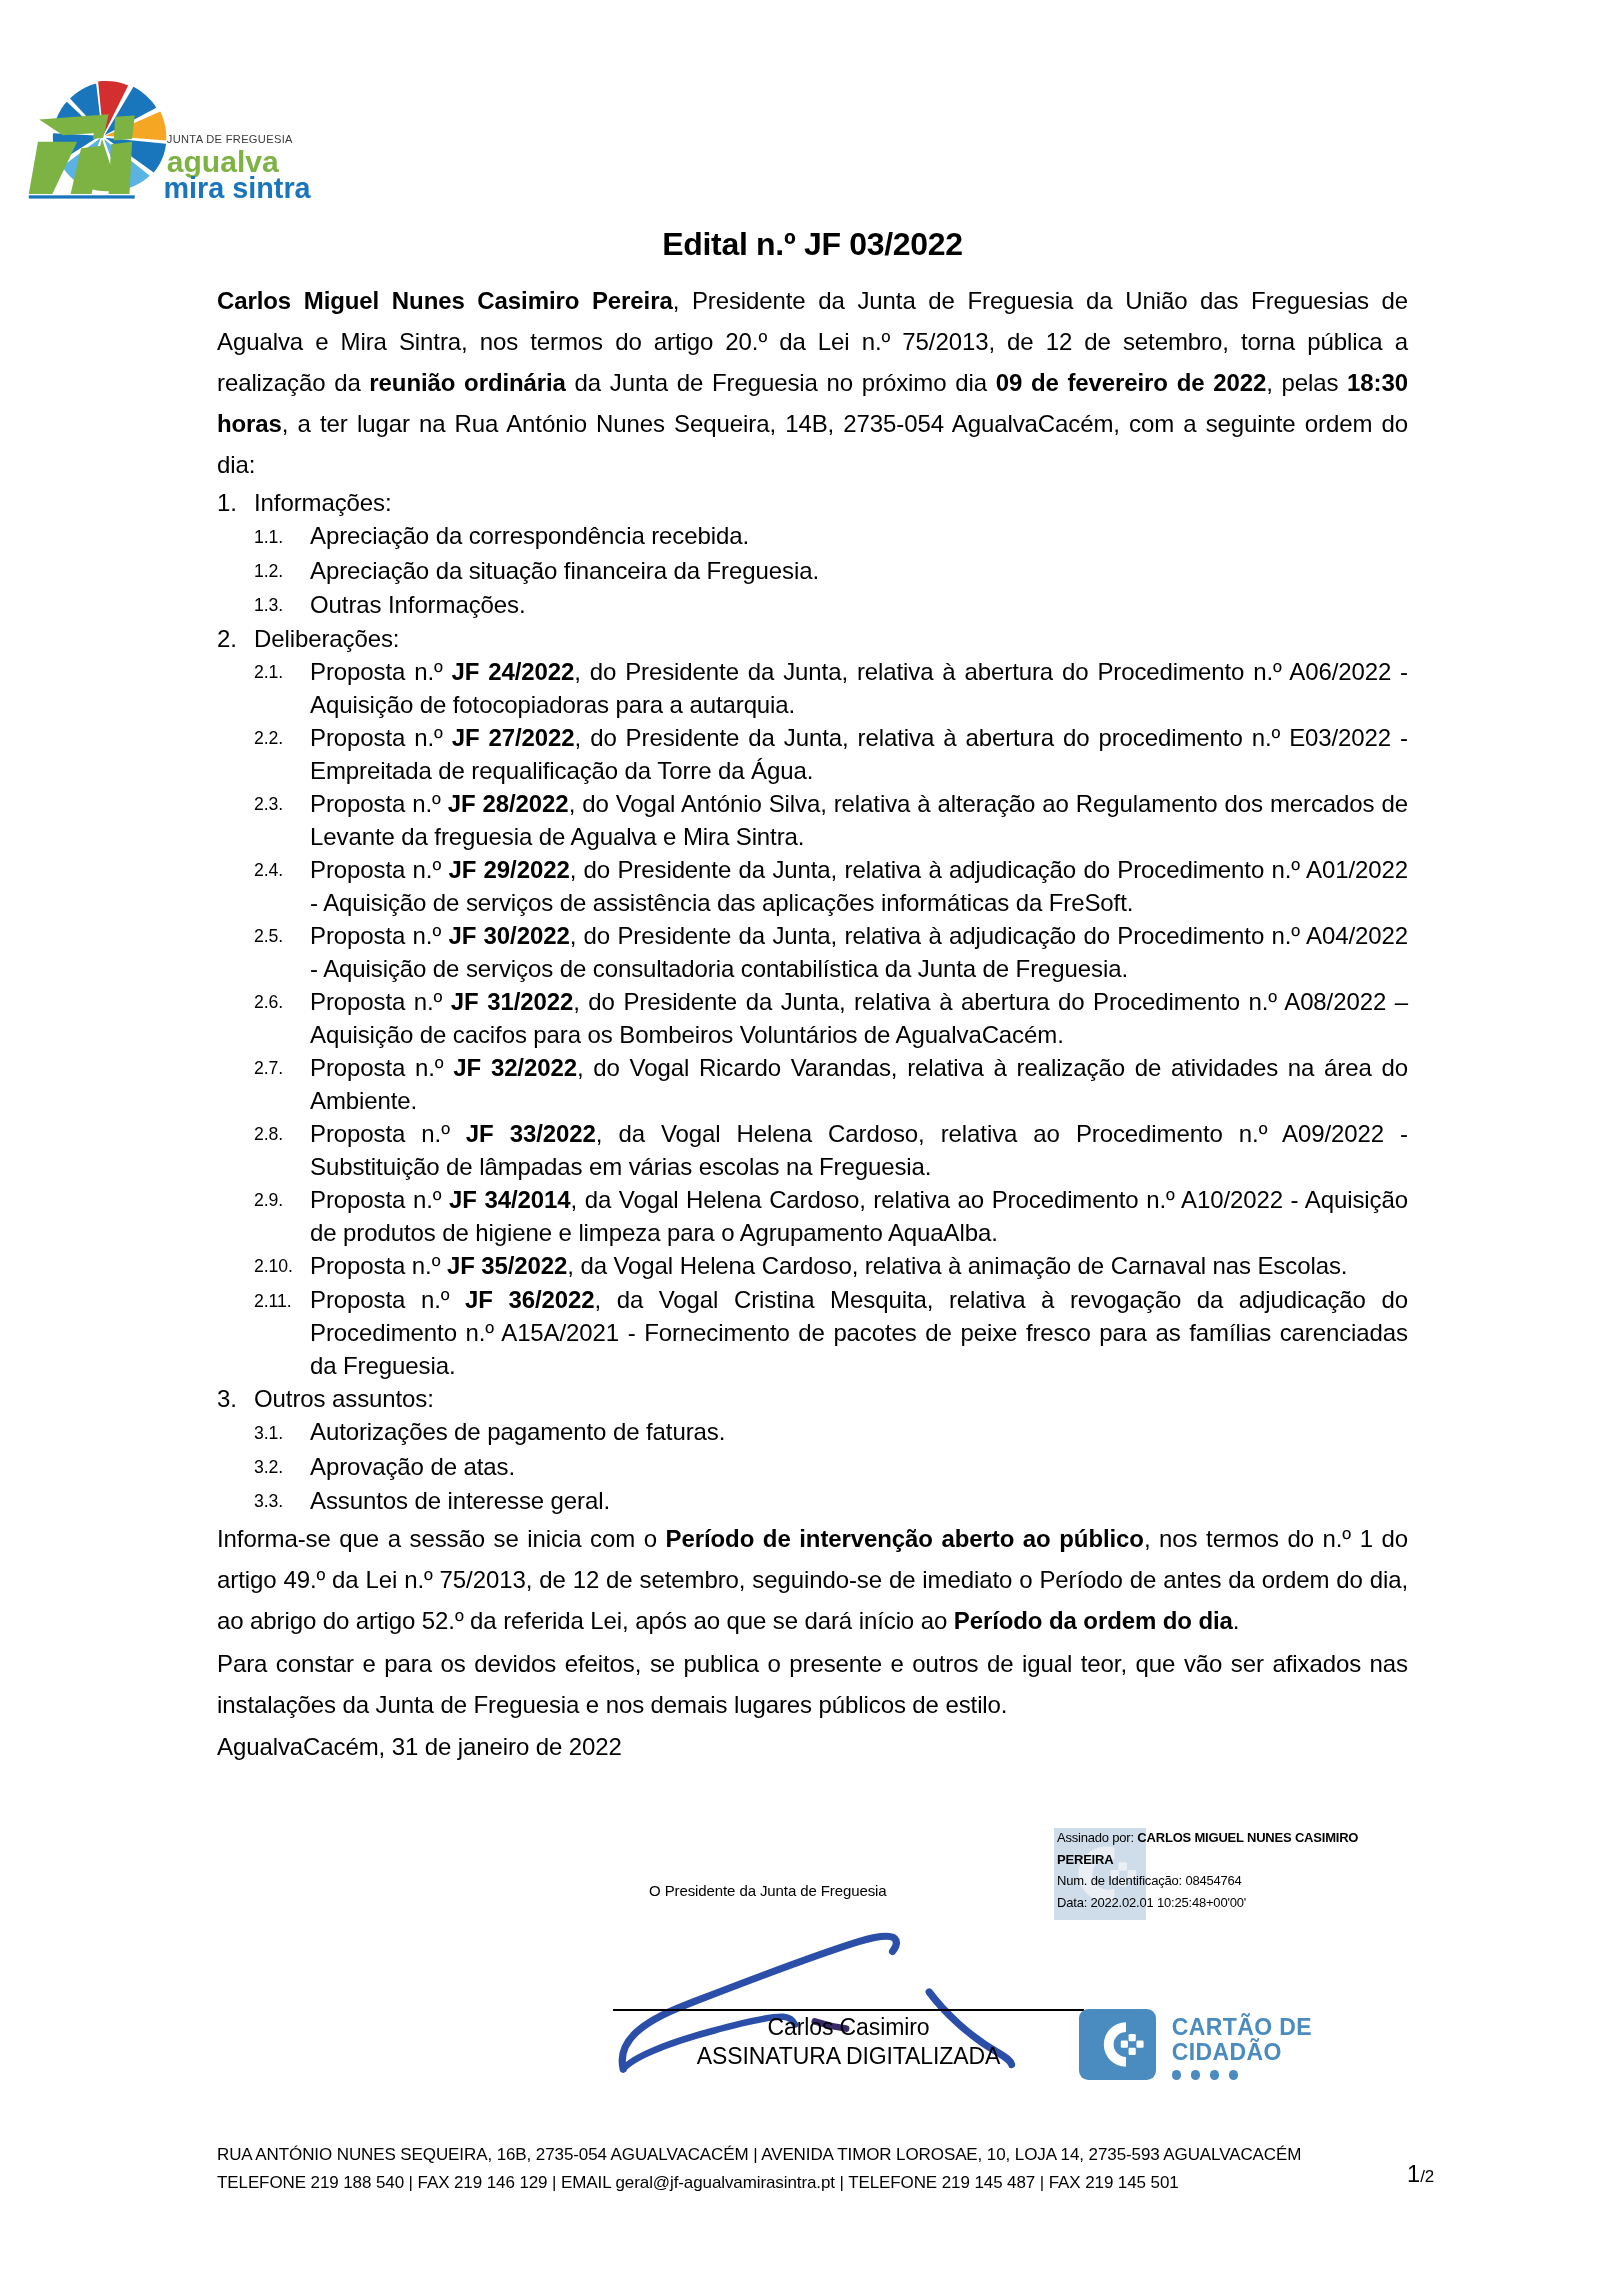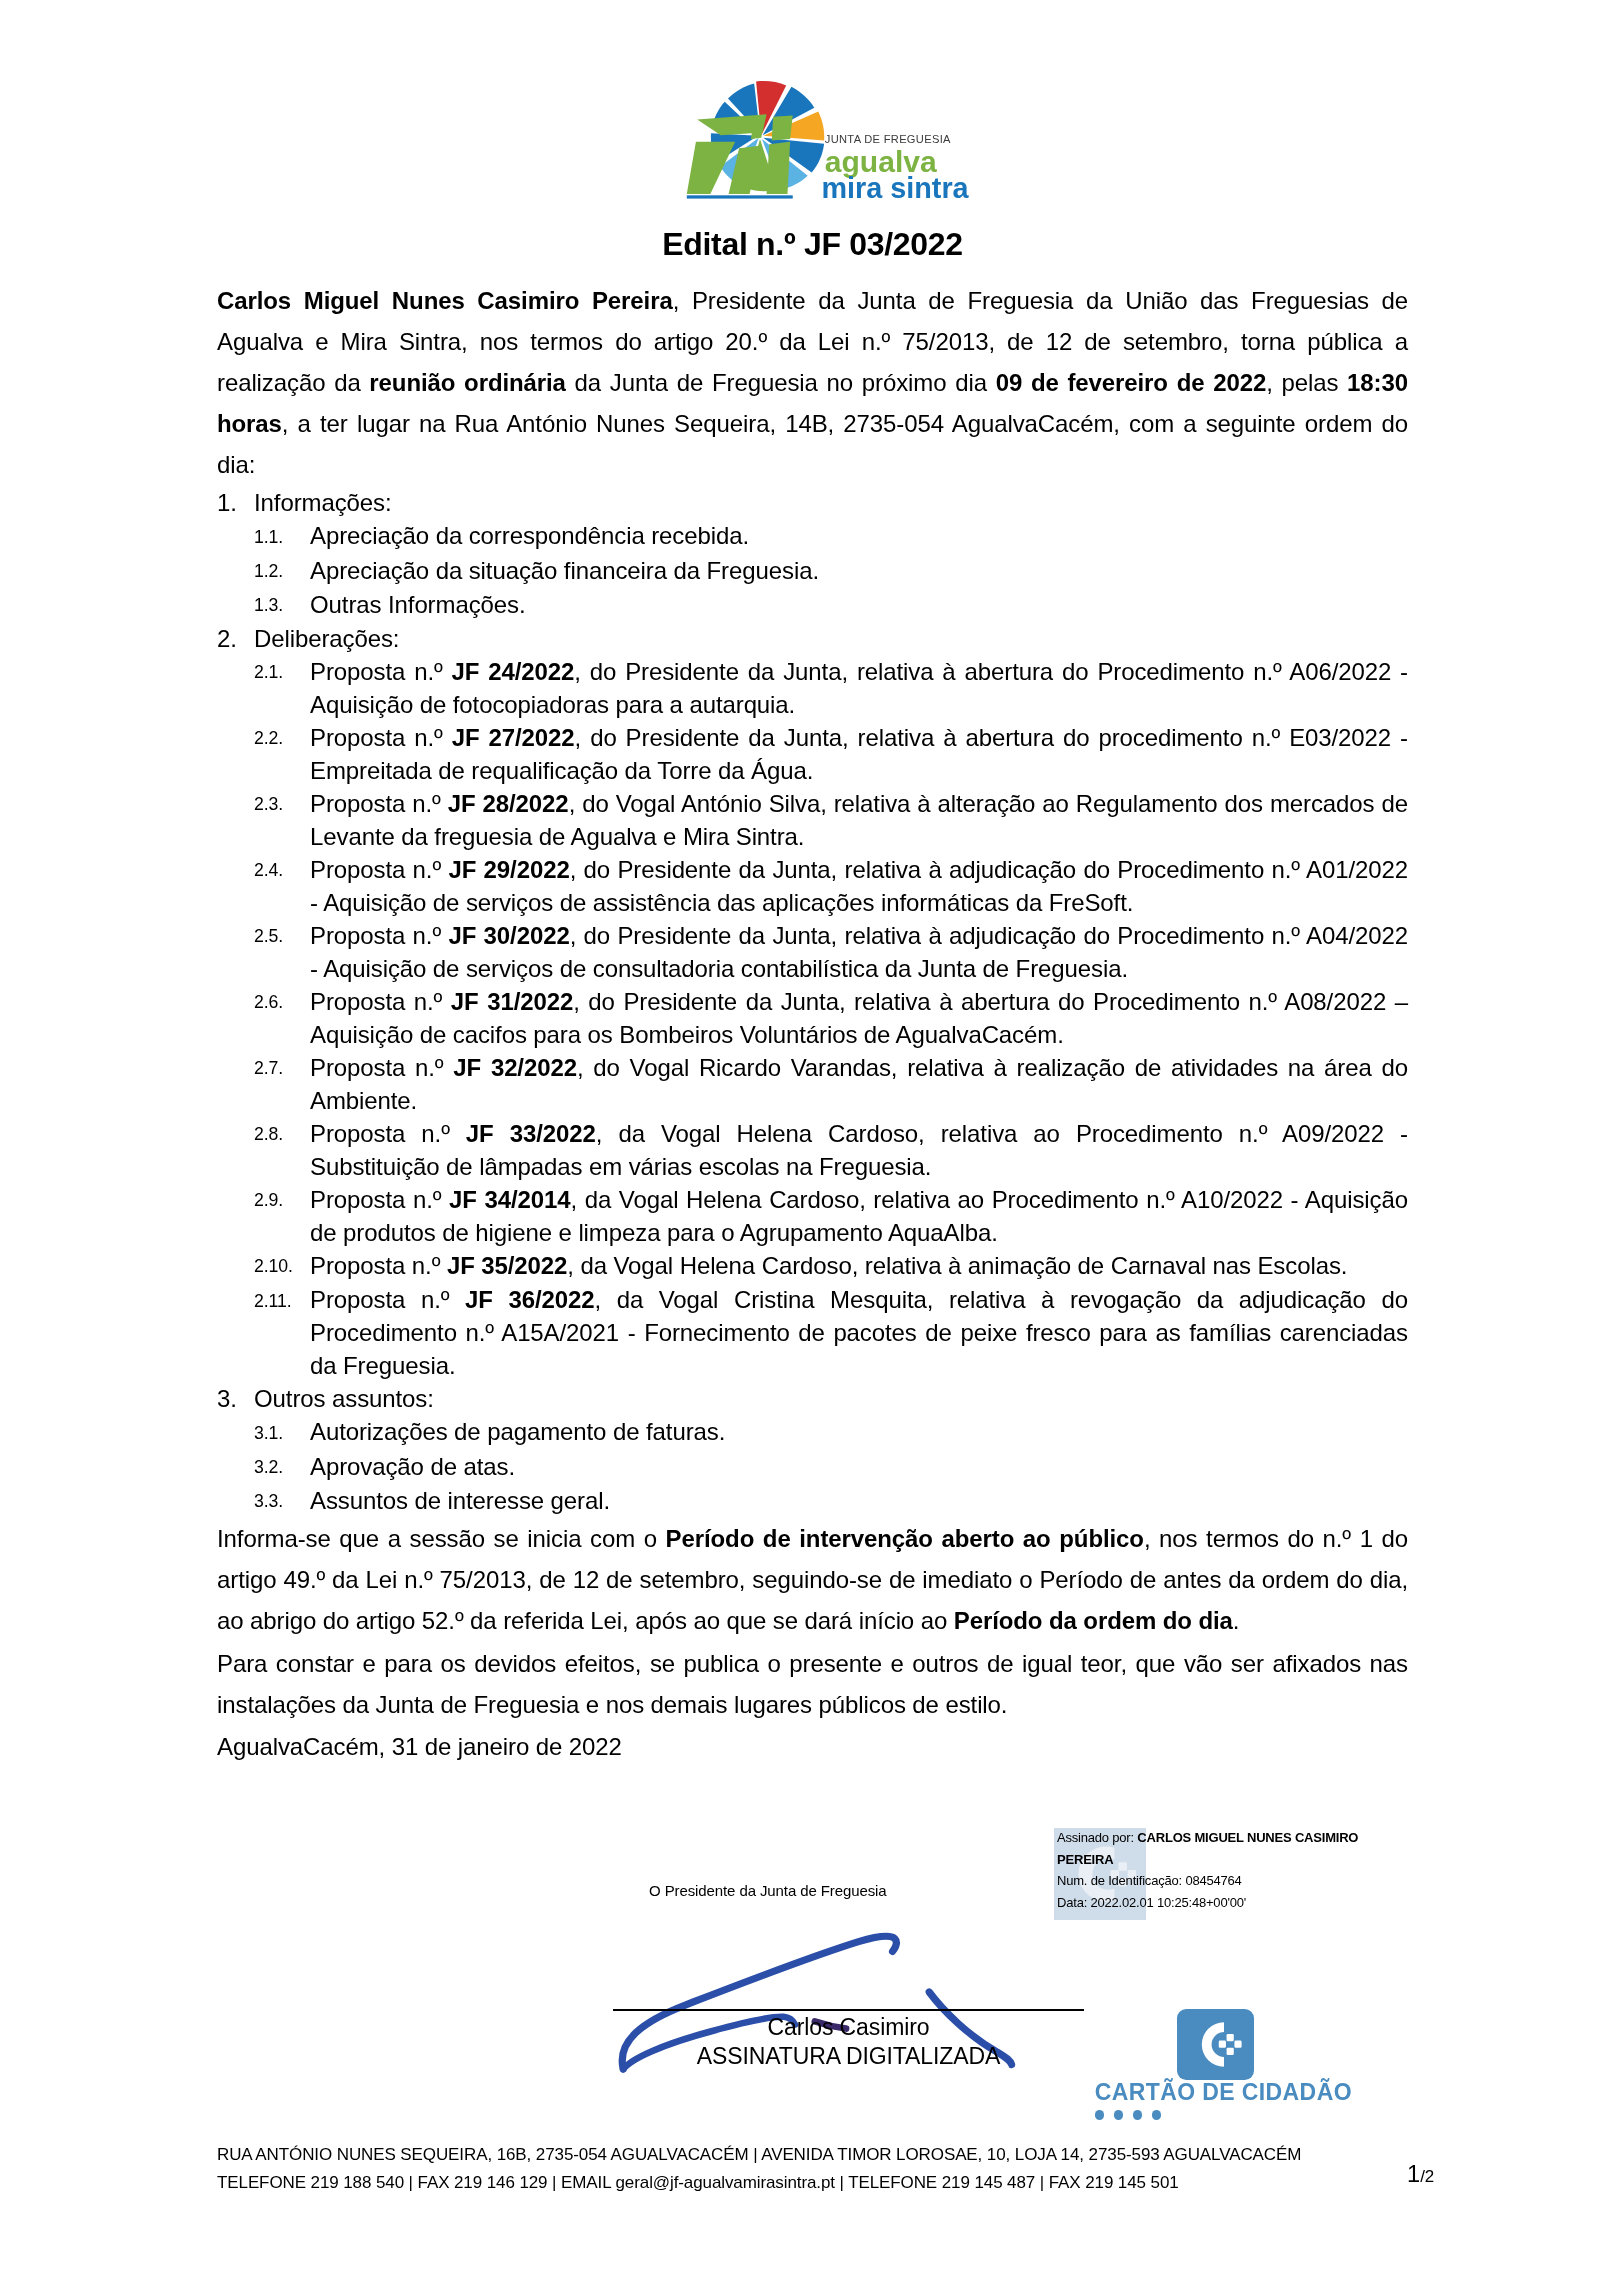--- a/index.html
+++ b/index.html
@@ -18,23 +18,22 @@
     box-sizing: border-box;
     overflow: hidden;
   }
 
   
   .logo-wrap {
     position: absolute;
     left: 0; right: 5px;
     top: 59px;
     display: flex;
-    justify-content: center;
+    justify-content: flex-start;
     align-items: flex-start;
-    padding-left: 24px;
   }
   .logo {
     position: relative;
     width: 327px;
     height: 151px;
   }
   .logo svg { display: block; }
 
   
   .content {
@@ -169,22 +168,21 @@
   .stamp-watermark svg { opacity: 0.55; }
   .stamp-lines { position: relative; z-index: 1; }
   .stamp-lines .b { font-weight: bold; }
 
   
   .cc-logo {
     position: absolute;
     left: 862px;
     top: 141px;
     display: flex;
-    align-items: center;
-    flex-direction: column;
+    align-items: flex-end;
   }
   .cc-mark {
     width: 77px;
     height: 71px;
     border-radius: 9.2px;
     background: #4a8cc0;
     position: relative;
     flex: 0 0 auto;
   }
   .cc-text-wrap { margin-left: 15.7px; }

